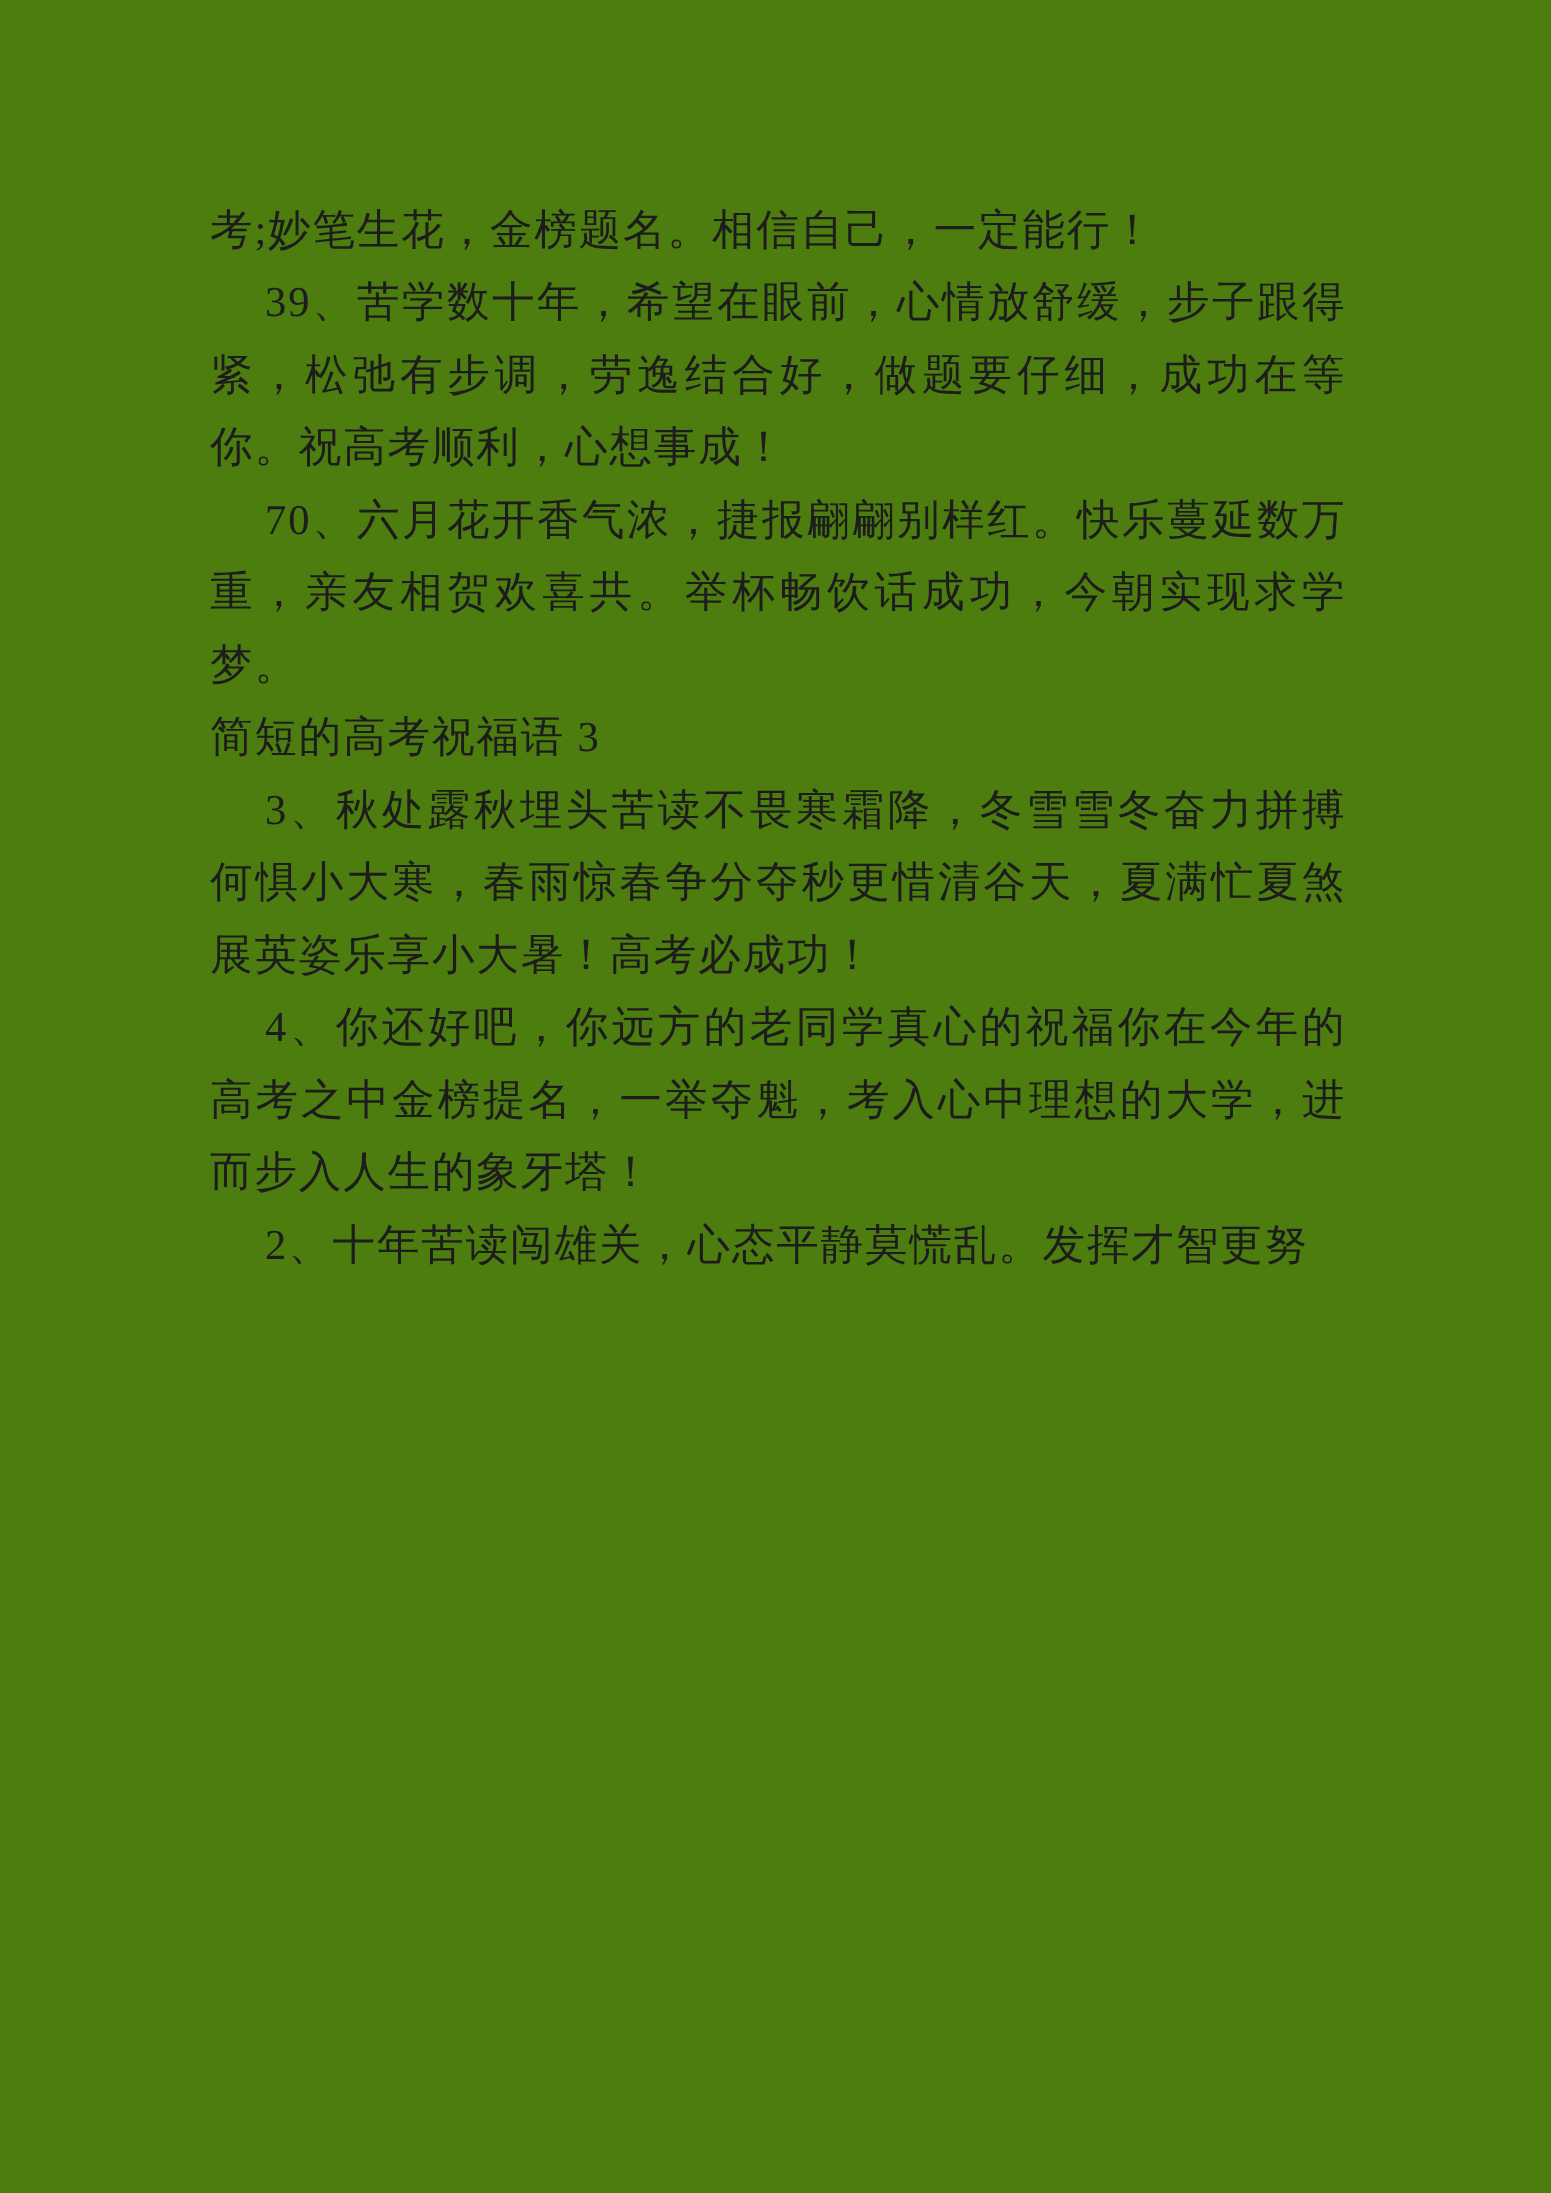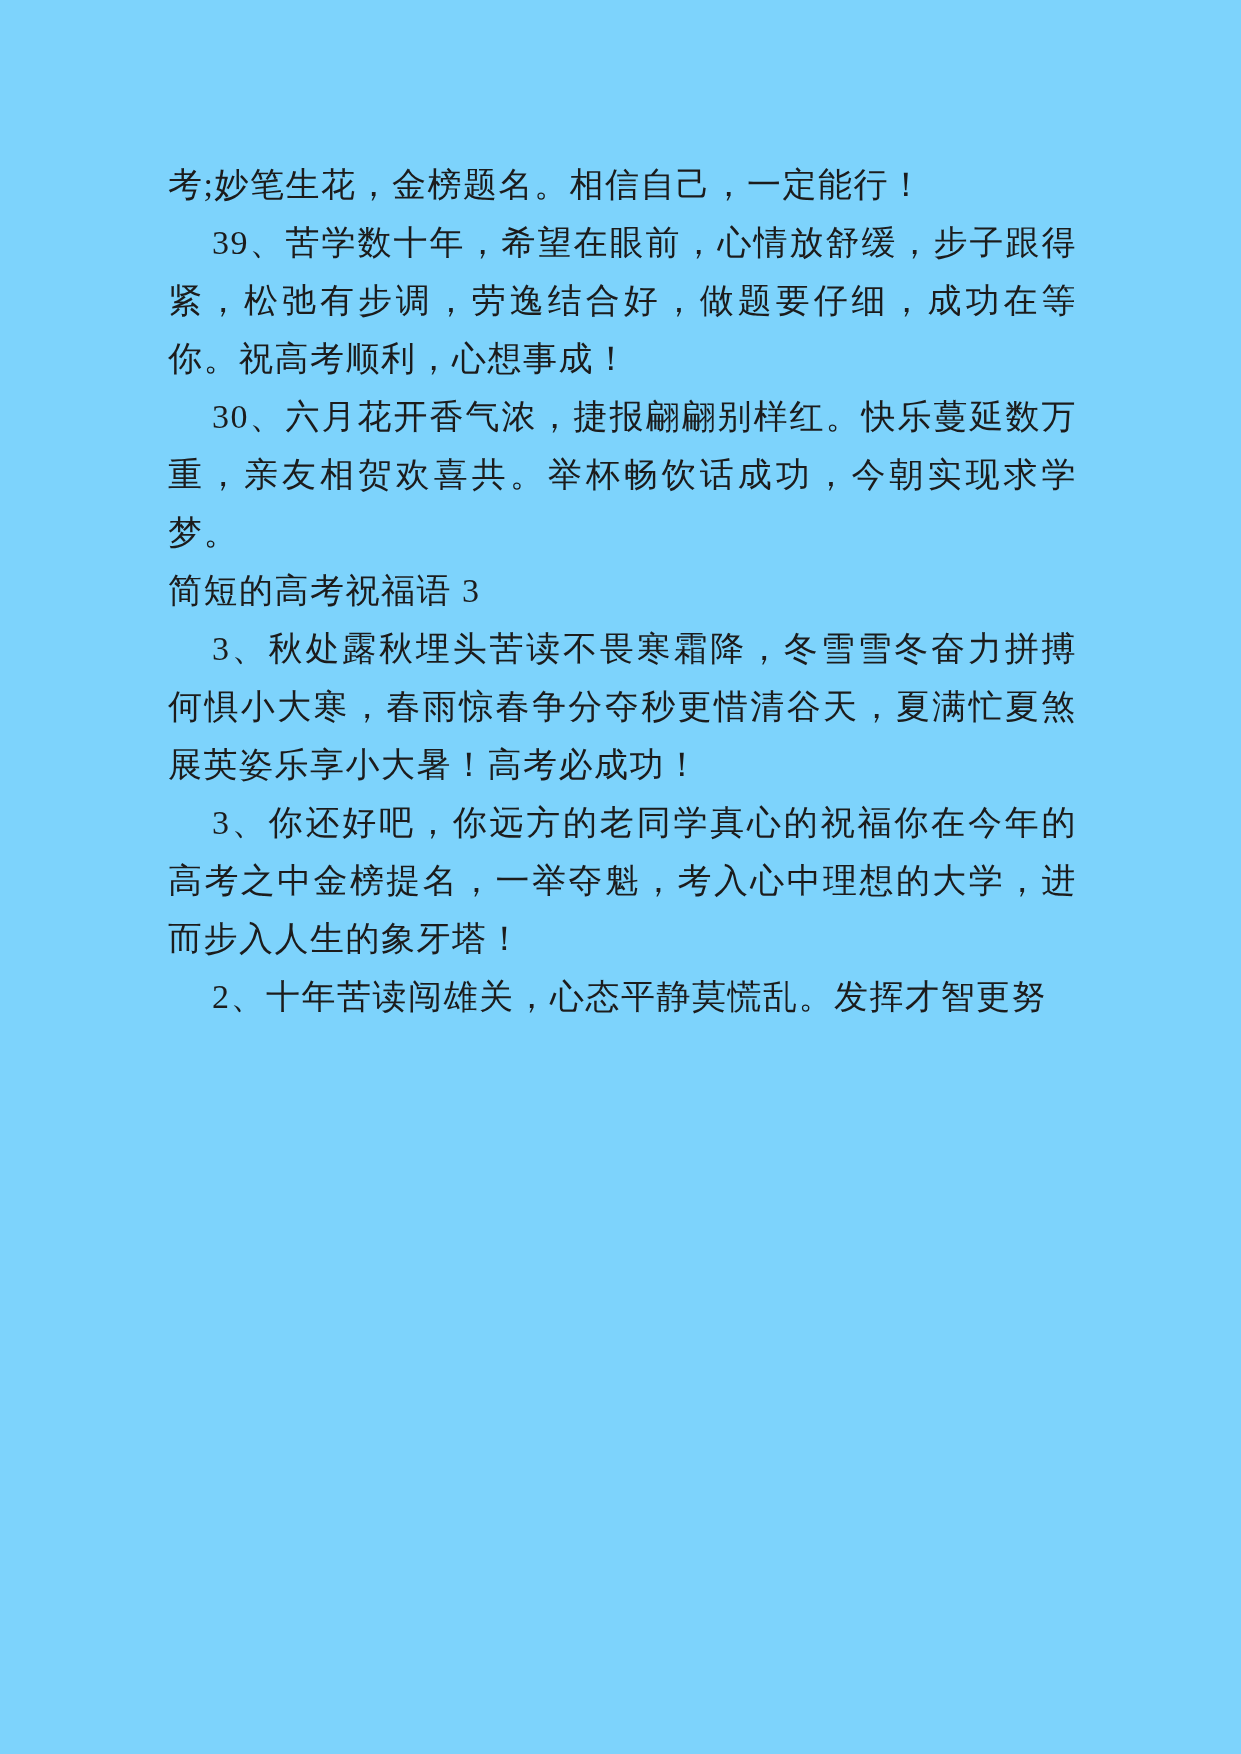--- a/index.html
+++ b/index.html
@@ -14,21 +14,21 @@
     font-family: "Liberation Serif", serif;
   }
   .page {
     position: absolute;
     top: 0;
     left: 0;
     width: 1241px;
     height: 1754px;
     box-sizing: border-box;
     padding: 156px 164px 40px 168px;
-    background: #7dd3fc;
+    background: #4d7c0f;
     color: #1c1c1c;
     overflow: hidden;
   }
   .page p {
     margin: 0;
     font-size: 34px;
     line-height: 58px;
     letter-spacing: 1.5px;
     font-weight: normal;
     text-align: justify;
@@ -41,18 +41,18 @@
   .cont, .heading {
     text-indent: 0;
   }
 </style>
 </head>
 <body>
 
 <div class="page">
   <p class="cont">考;妙笔生花，金榜题名。相信自己，一定能行！</p>
   <p class="para">39、苦学数十年，希望在眼前，心情放舒缓，步子跟得紧，松弛有步调，劳逸结合好，做题要仔细，成功在等你。祝高考顺利，心想事成！</p>
-  <p class="para">30、六月花开香气浓，捷报翩翩别样红。快乐蔓延数万重，亲友相贺欢喜共。举杯畅饮话成功，今朝实现求学梦。</p>
+  <p class="para">70、六月花开香气浓，捷报翩翩别样红。快乐蔓延数万重，亲友相贺欢喜共。举杯畅饮话成功，今朝实现求学梦。</p>
   <p class="heading">简短的高考祝福语 3</p>
   <p class="para">3、秋处露秋埋头苦读不畏寒霜降，冬雪雪冬奋力拼搏何惧小大寒，春雨惊春争分夺秒更惜清谷天，夏满忙夏煞展英姿乐享小大暑！高考必成功！</p>
-  <p class="para">3、你还好吧，你远方的老同学真心的祝福你在今年的高考之中金榜提名，一举夺魁，考入心中理想的大学，进而步入人生的象牙塔！</p>
+  <p class="para">4、你还好吧，你远方的老同学真心的祝福你在今年的高考之中金榜提名，一举夺魁，考入心中理想的大学，进而步入人生的象牙塔！</p>
   <p class="para">2、十年苦读闯雄关，心态平静莫慌乱。发挥才智更努</p>
 </div>
 
 </body></html>

